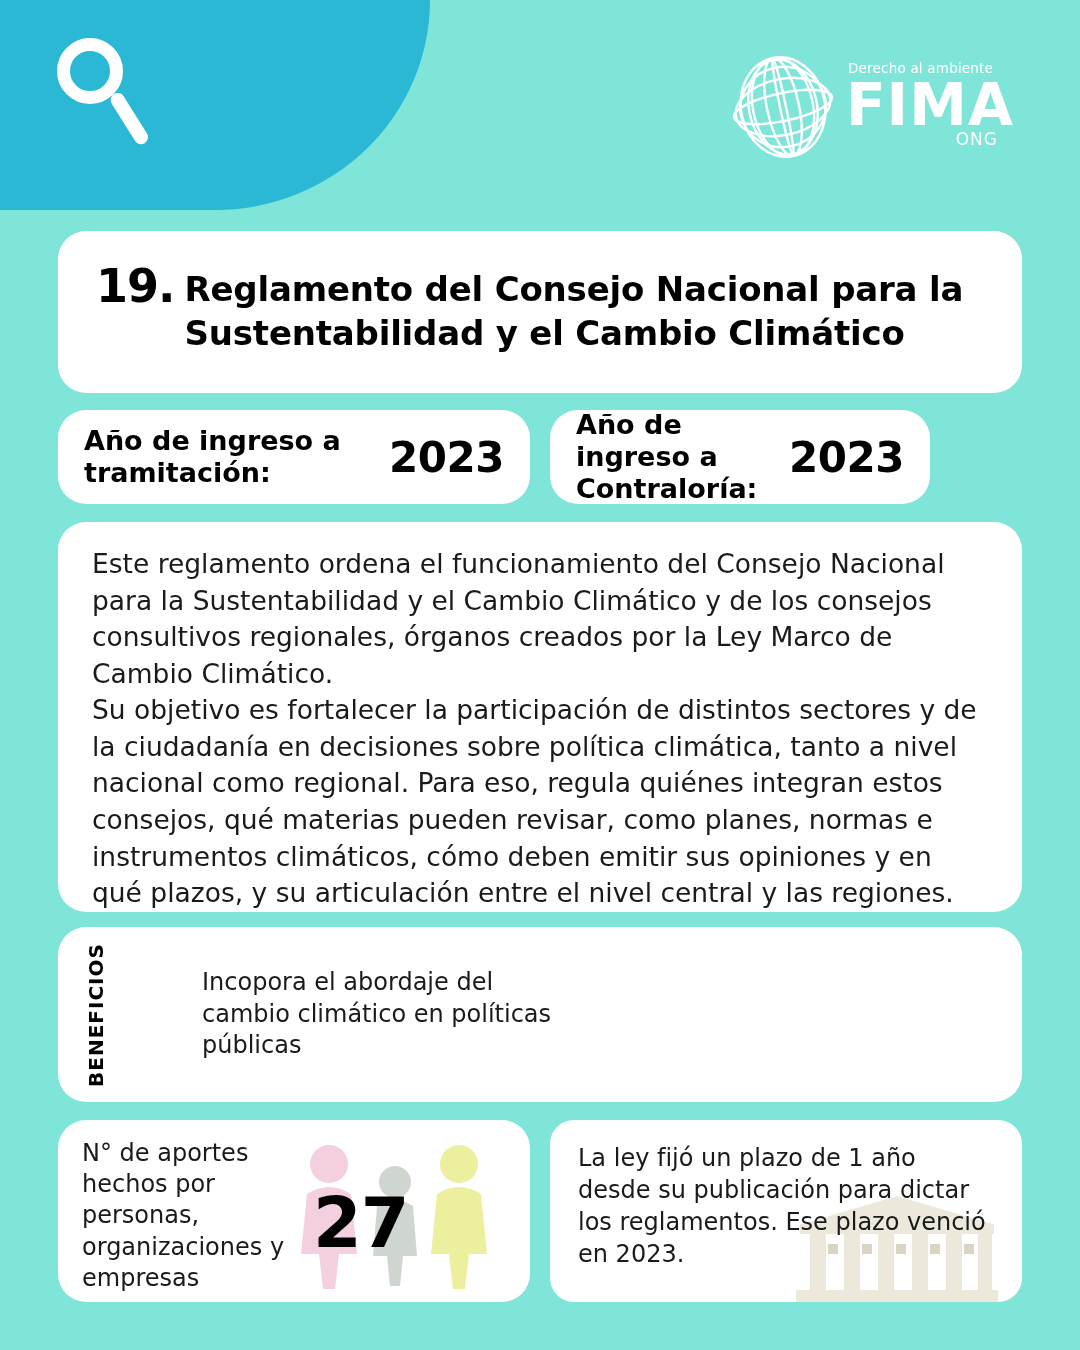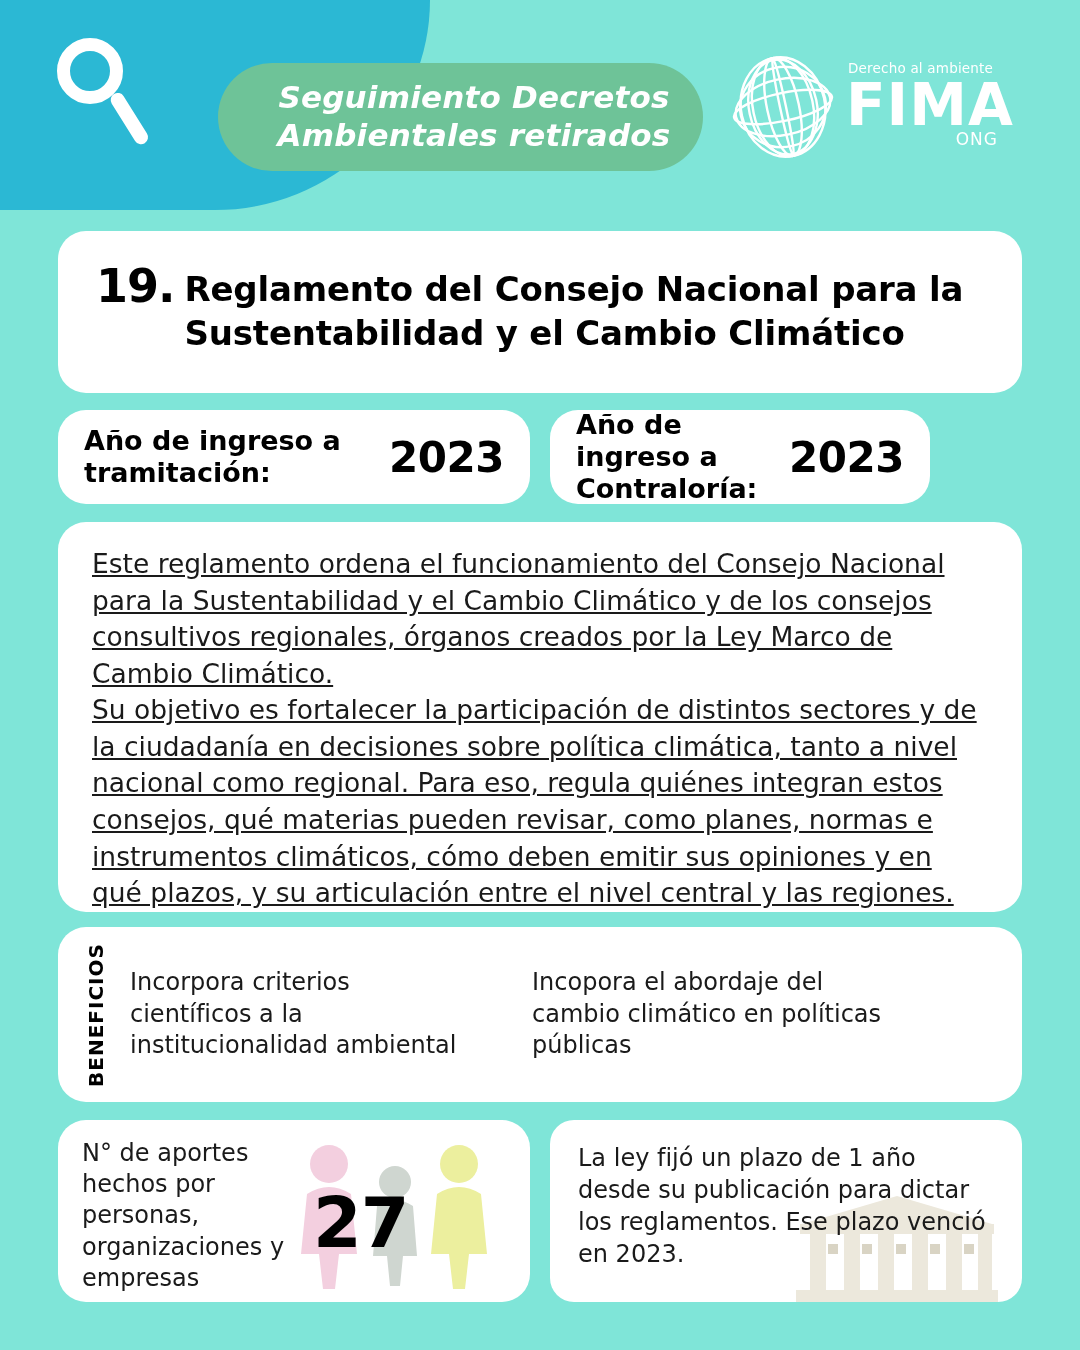--- a/index.html
+++ b/index.html
@@ -188,21 +188,20 @@
     top: 522px;
     width: 964px;
     height: 390px;
     padding: 24px 34px;
   }
   .desc-card p {
     margin: 0;
     font-size: 26.5px;
     line-height: 1.38;
     color: #1a1a1a;
-    text-decoration: underline;
   }
 
   .benefits-card {
     position: absolute;
     left: 58px;
     top: 927px;
     width: 964px;
     height: 175px;
     display: flex;
     align-items: center;
@@ -291,23 +290,20 @@
 <body>
 
 <div class="header">
   <div class="header-blue-blob"></div>
 
   <div class="search-icon">
     <div class="ring"></div>
     <div class="handle"></div>
   </div>
 
-  <div class="header-green-pill">
-    <div class="title">Seguimiento Decretos Ambientales retirados</div>
-  </div>
 
   <div class="logo-wrap">
     <svg class="globe" viewBox="0 0 110 110">
       <g fill="none" stroke="#ffffff" stroke-width="2.4">
         <ellipse cx="55" cy="55" rx="42" ry="50" transform="rotate(-12 55 55)"></ellipse>
         <ellipse cx="55" cy="55" rx="30" ry="50" transform="rotate(-12 55 55)"></ellipse>
         <ellipse cx="55" cy="55" rx="16" ry="50" transform="rotate(-12 55 55)"></ellipse>
         <ellipse cx="55" cy="55" rx="3" ry="50" transform="rotate(-12 55 55)"></ellipse>
         <ellipse cx="55" cy="55" rx="50" ry="14" transform="rotate(-12 55 55)"></ellipse>
         <ellipse cx="55" cy="55" rx="48" ry="28" transform="rotate(-12 55 55)"></ellipse>
@@ -338,21 +334,20 @@
   <div class="value">2023</div>
 </div>
 
 <div class="card desc-card">
   <p style="white-space:pre-line;">Este reglamento ordena el funcionamiento del Consejo Nacional para la Sustentabilidad y el Cambio Climático y de los consejos consultivos regionales, órganos creados por la Ley Marco de Cambio Climático.
 Su objetivo es fortalecer la participación de distintos sectores y de la ciudadanía en decisiones sobre política climática, tanto a nivel nacional como regional. Para eso, regula quiénes integran estos consejos, qué materias pueden revisar, como planes, normas e instrumentos climáticos, cómo deben emitir sus opiniones y en qué plazos, y su articulación entre el nivel central y las regiones.</p>
 </div>
 
 <div class="card benefits-card">
   <div class="benefits-label">BENEFICIOS</div>
-  <div class="benefit-item first">Incorpora criterios científicos a la institucionalidad ambiental</div>
   <div class="benefit-item second">Incopora el abordaje del cambio climático en políticas públicas</div>
 </div>
 
 <div class="card contrib-card">
   <div class="contrib-label">N° de aportes hechos por personas, organizaciones y empresas</div>
   <svg class="people-art" viewBox="0 0 225 155">
     <g>
       <circle cx="42" cy="30" r="19" fill="#f3cfdf"></circle>
       <path d="M20 60 q22 -14 44 0 l6 60 h-18 l-4 35 h-12 l-4 -35 h-18 z" fill="#f3cfdf"></path>
       <circle cx="108" cy="48" r="16" fill="#cfd6d0"></circle>

